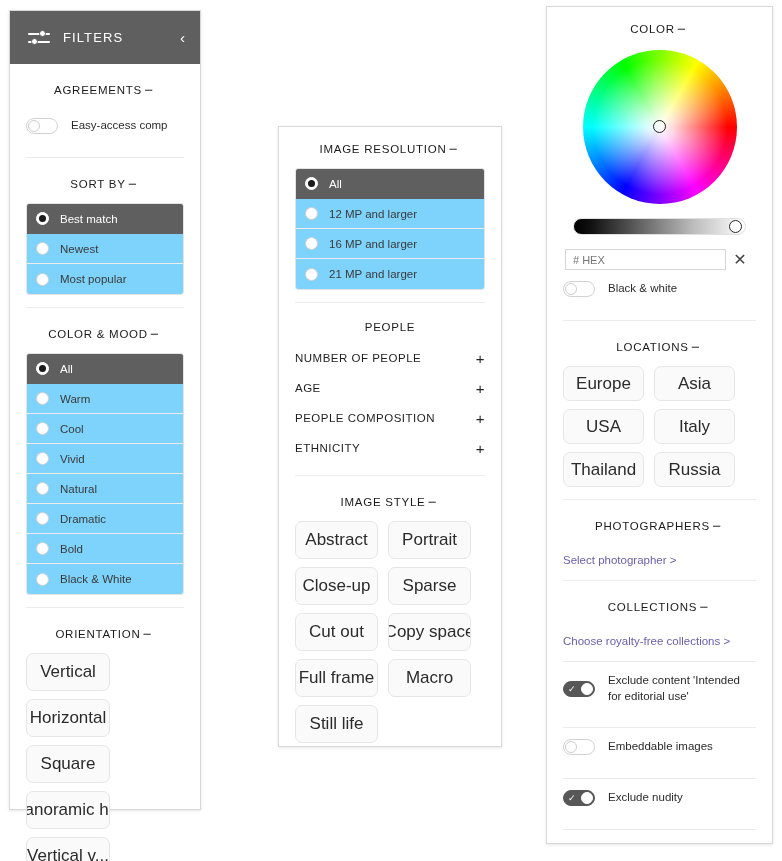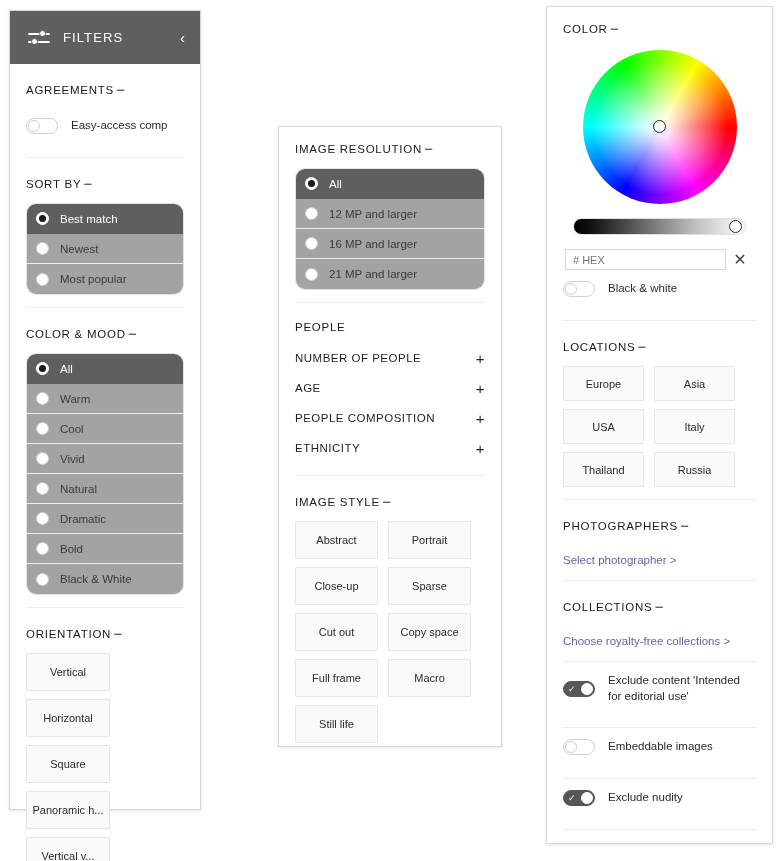--- a/index.html
+++ b/index.html
@@ -34,33 +34,33 @@
   .filter-icon i:nth-child(2) { top: 11px; }
   .filter-icon b { position: absolute; width: 5px; height: 5px; background: #fff; border-radius: 50%;
                    border: 1.5px solid #5f5f5f; box-sizing: content-box; }
   .filter-icon b.k1 { left: 11px; top: 0px; }
   .filter-icon b.k2 { left: 3px;  top: 8px; }
   .collapse-arrow { font-size: 15px; color: #fff; cursor: pointer; line-height: 1; font-weight: 300; }
 
   
   .sec { padding: 0 16px; }
   .sec-head {
-    display: flex; align-items: center; justify-content: flex-start;
+    display: flex; align-items: center; justify-content: center;
     font-size: 11.5px; letter-spacing: 0.75px; color: #1b1b1b;
     padding: 18px 0 10px 0; cursor: pointer;
   }
   .sec-head.tight { padding-top: 14px; }
   .toggler { font-size: 15px; color: #333; line-height: 1; width: 14px; text-align: center; font-weight: 400; }
   .divider { height: 1px; background: #ececec; margin: 12px 0 0 0; }
 
   
-  .radio-group { border: 1px solid #e3e3e3; border-radius: 10px; overflow: hidden; margin-top: 2px; }
+  .radio-group { border: 1px solid #e3e3e3; border-radius: 3px; overflow: hidden; margin-top: 2px; }
   .radio-row {
     display: flex; align-items: center; height: 30px; padding: 0 9px;
-    border-bottom: 1px solid #ededed; font-size: 11.5px; color: #3a3a3a; cursor: pointer; background: #a3a3a3;
+    border-bottom: 1px solid #ededed; font-size: 11.5px; color: #3a3a3a; cursor: pointer; background: #7dd3fc;
   }
   .radio-row:last-child { border-bottom: none; }
   .radio-row.selected { background: #5f5f5f; color: #ffffff; border-bottom-color: #5f5f5f; }
   .radio-mark {
     width: 13px; height: 13px; border-radius: 50%; border: 1px solid #cfcfcf;
     margin-right: 11px; flex: none; display: flex; align-items: center; justify-content: center; background: #fff;
   }
   .radio-row.selected .radio-mark { border-color: #ffffff; }
   .radio-row.selected .radio-mark::after {
     content: ""; width: 7px; height: 7px; border-radius: 50%; background: #1a1a1a;
@@ -79,23 +79,23 @@
   .switch.on { background: #575757; border-color: #575757; }
   .switch.on .knob { left: auto; right: 1px; border-color: #ffffff; }
   .switch.on::before {
     content: "✓"; position: absolute; left: 4px; top: -1px; font-size: 9px; color: #ffffff; line-height: 16px;
   }
   .switch-label { line-height: 1.35; }
 
   
   .chips { display: flex; flex-wrap: wrap; gap: 8px 10px; padding-top: 2px; }
   .chip {
-    width: 84px; height: 38px; border: 1px solid #e6e6e6; border-radius: 1px; background: #fafafa;
+    width: 84px; height: 38px; border: 1px solid #e6e6e6; border-radius: 7px; background: #fafafa;
     display: flex; align-items: center; justify-content: center;
-    font-size: 11px; color: #2b2b2b; cursor: pointer; overflow: hidden; white-space: nowrap;
+    font-size: 17px; color: #2b2b2b; cursor: pointer; overflow: hidden; white-space: nowrap;
   }
   #panel-mid .chip { width: 83px; height: 38px; }
   #panel-right .chip { width: 81px; height: 35px; }
 
   
   .exp-row {
     display: flex; align-items: center; justify-content: space-between;
     font-size: 11.5px; letter-spacing: 0.5px; color: #1f1f1f; height: 30px; cursor: pointer;
   }
   .plus { font-size: 15px; color: #222; line-height: 1; font-weight: 400; }

